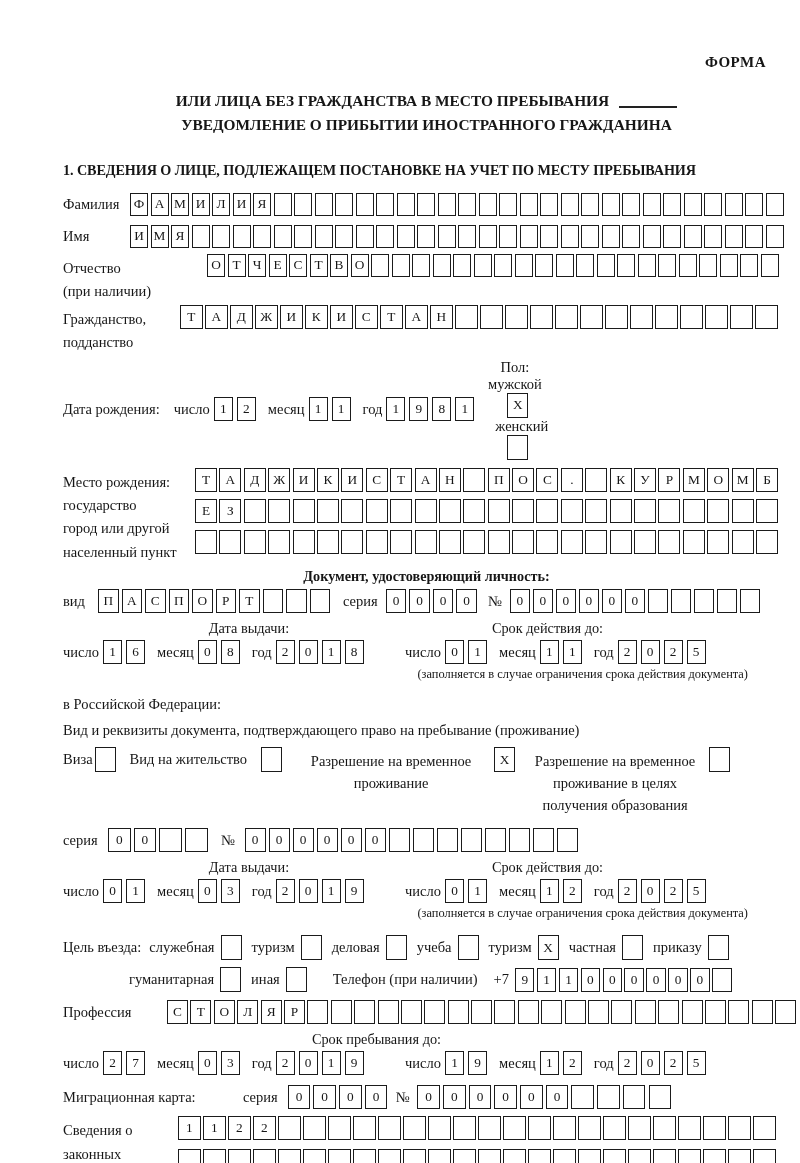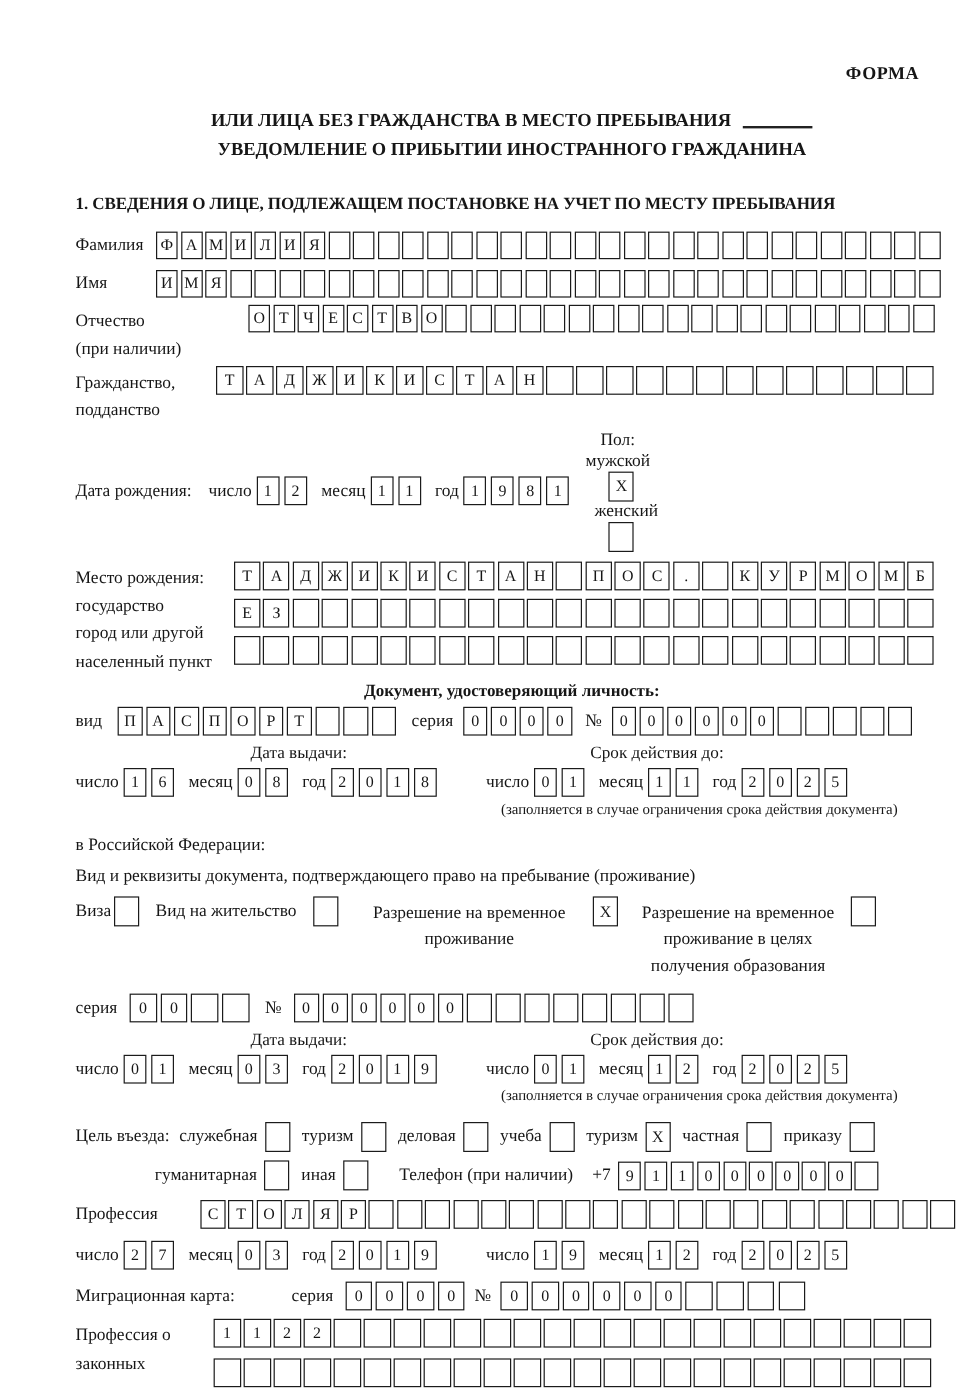--- a/index.html
+++ b/index.html
@@ -681,20 +681,21 @@
         <span class="cell"></span>
         <span class="cell"></span>
         <span class="cell"></span>
         <span class="cell"></span>
         <span class="cell"></span>
         <span class="cell"></span>
       </span>
   </div>
 
   <div class="twocol dh">
+    <div class="col-r">Срок пребывания до:</div>
   </div>
   <div class="twocol daterow">
     <div class="col-l">
       <span class="dg">
         <span class="dg-lbl">число</span>
         <span class="strip s-date">
             <span class="cell">2</span>
             <span class="cell">7</span>
           </span>
         <span class="dg-lbl">месяц</span>
@@ -753,21 +754,21 @@
         <span class="cell">0</span>
         <span class="cell"></span>
         <span class="cell"></span>
         <span class="cell"></span>
         <span class="cell"></span>
       </span>
   </div>
 
   <div class="row" style="margin-top:7px;">
     <span class="lblcol w-guard" style="line-height:1.62;">
-      <div>Профессия о</div>
+      <div>Сведения о</div>
       <div>законных</div>
 
     </span>
     <span class="stack">
       <span class="strip s-wide" style="margin-bottom:9px;">
           <span class="cell">1</span>
           <span class="cell">1</span>
           <span class="cell">2</span>
           <span class="cell">2</span>
           <span class="cell"></span>

